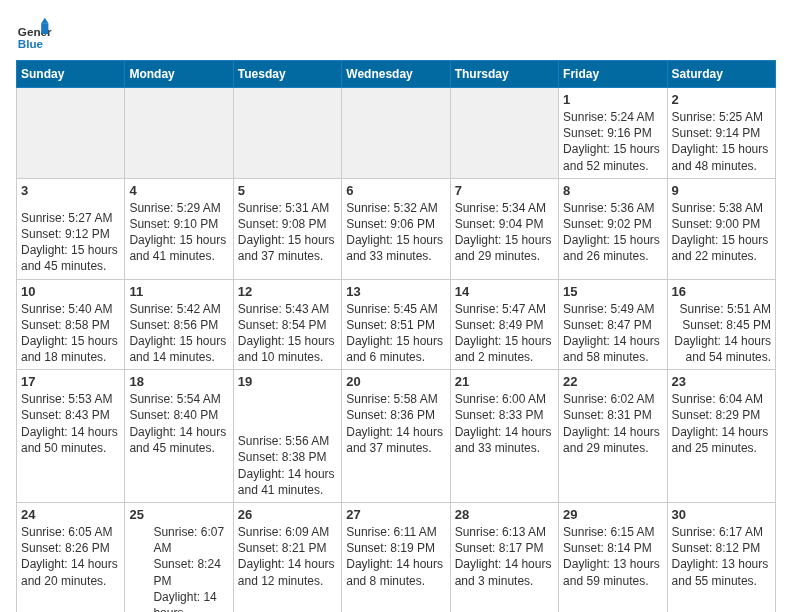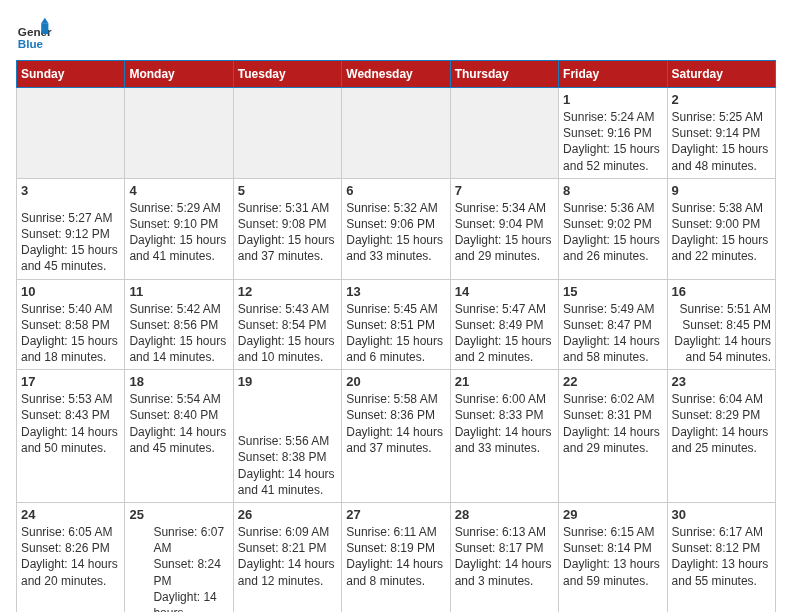--- a/index.html
+++ b/index.html
@@ -37,21 +37,21 @@
     .calendar-subtitle {
       font-size: 14px;
       color: #555;
     }
     table {
       width: 100%;
       border-collapse: collapse;
       table-layout: fixed;
     }
     thead th {
-      background-color: #b91c1c;
+      background-color: #0369a1;
       color: #fff;
       font-size: 12px;
       font-weight: bold;
       padding: 6px 4px;
       text-align: left;
       border: 1px solid #1a7abf;
     }
     tbody td {
       border: 1px solid #ccc;
       vertical-align: top;

